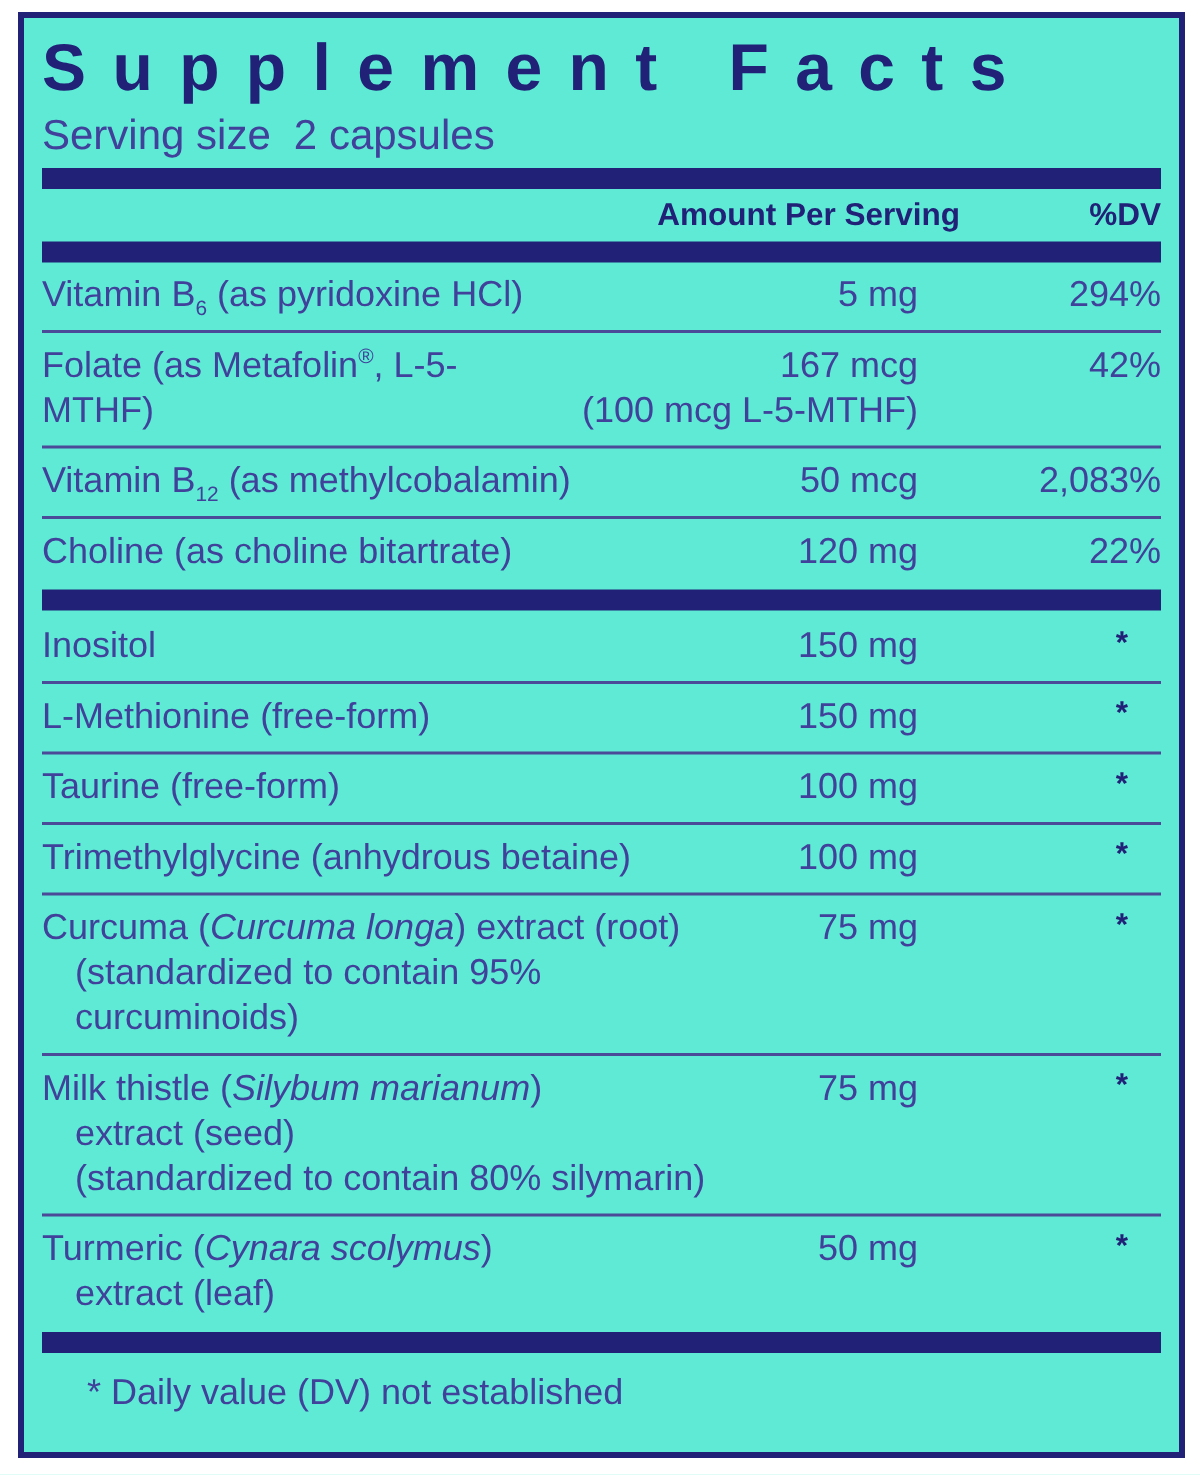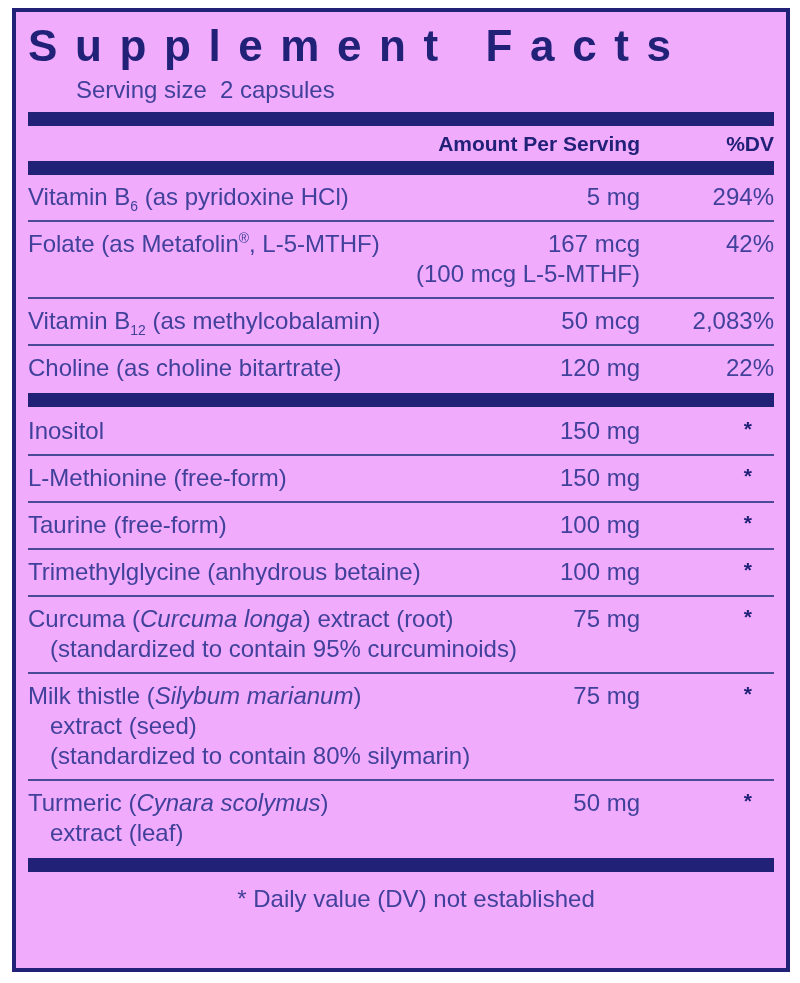--- a/index.html
+++ b/index.html
@@ -7,34 +7,34 @@
     --text:#41419b;
     --line:#4a4a99;
   }
   *{box-sizing:border-box;margin:0;padding:0;}
   html,body{background:#ffffff;}
   body{font-family:"Liberation Sans", sans-serif;}
   .stage{position:relative;width:800px;height:983px;background:#ffffff;overflow:hidden;}
   .panel{
     position:absolute;left:12px;top:8px;right:10px;bottom:11px;
     border:4px solid var(--navy);
-    background:#f0abfc;
+    background:#5eead4;
     padding:4px 12px 0 12px;
     color:var(--text);
   }
   .title{
     color:var(--navy);
     font-size:44px;
     font-weight:bold;
     letter-spacing:0.40em;
     line-height:56px;
     white-space:nowrap;
     margin-top:2px;
   }
-  .serving-line{font-size:24px;line-height:31px;color:var(--text);margin-left:48px;}
+  .serving-line{font-size:28px;line-height:31px;color:var(--text);}
   .serving-line .val{margin-left:0.55em;}
   .bar{height:14px;background:var(--navy);}
   .bar.top{margin-top:7px;}
   .hdr-row{
     display:grid;
     grid-template-columns:1fr max-content 134px;
     align-items:center;
     padding:6px 0 5px 0;
   }
   .hdr-amount,.hdr-dv{
@@ -46,37 +46,37 @@
     margin-left:20px;
   }
   .section{width:100%;}
   .row{
     display:grid;
     grid-template-columns:1fr max-content 134px;
     align-items:start;
     padding:7px 0 8px 0;
     font-size:24px;
     line-height:30px;
+    gap:28px;
   }
   .row + .row{border-top:2px solid var(--line);}
   .cell.name{padding-right:8px;}
   .name-extra{margin-left:22px;}
   .cell.amount{text-align:right;white-space:nowrap;}
   .cell.dv{text-align:right;white-space:nowrap;}
   .cell.dv.dv-star{padding-right:22px;font-weight:bold;color:var(--navy);font-size:21px;line-height:26px;}
   sub{font-size:0.58em;line-height:0;}
   sup{font-size:0.58em;line-height:0;}
   em{font-style:italic;}
   .bar.mid{margin:2px 0 2px 0;}
   .footnote{
     font-size:24px;
     line-height:30px;
     padding:10px 0 0 30px;
     color:var(--text);
-    text-align:center;
   }
 </style>
 </head>
 <body>
 
 <div class="stage">
   <div class="panel">
 
     <div class="title">Supplement Facts</div>
 

